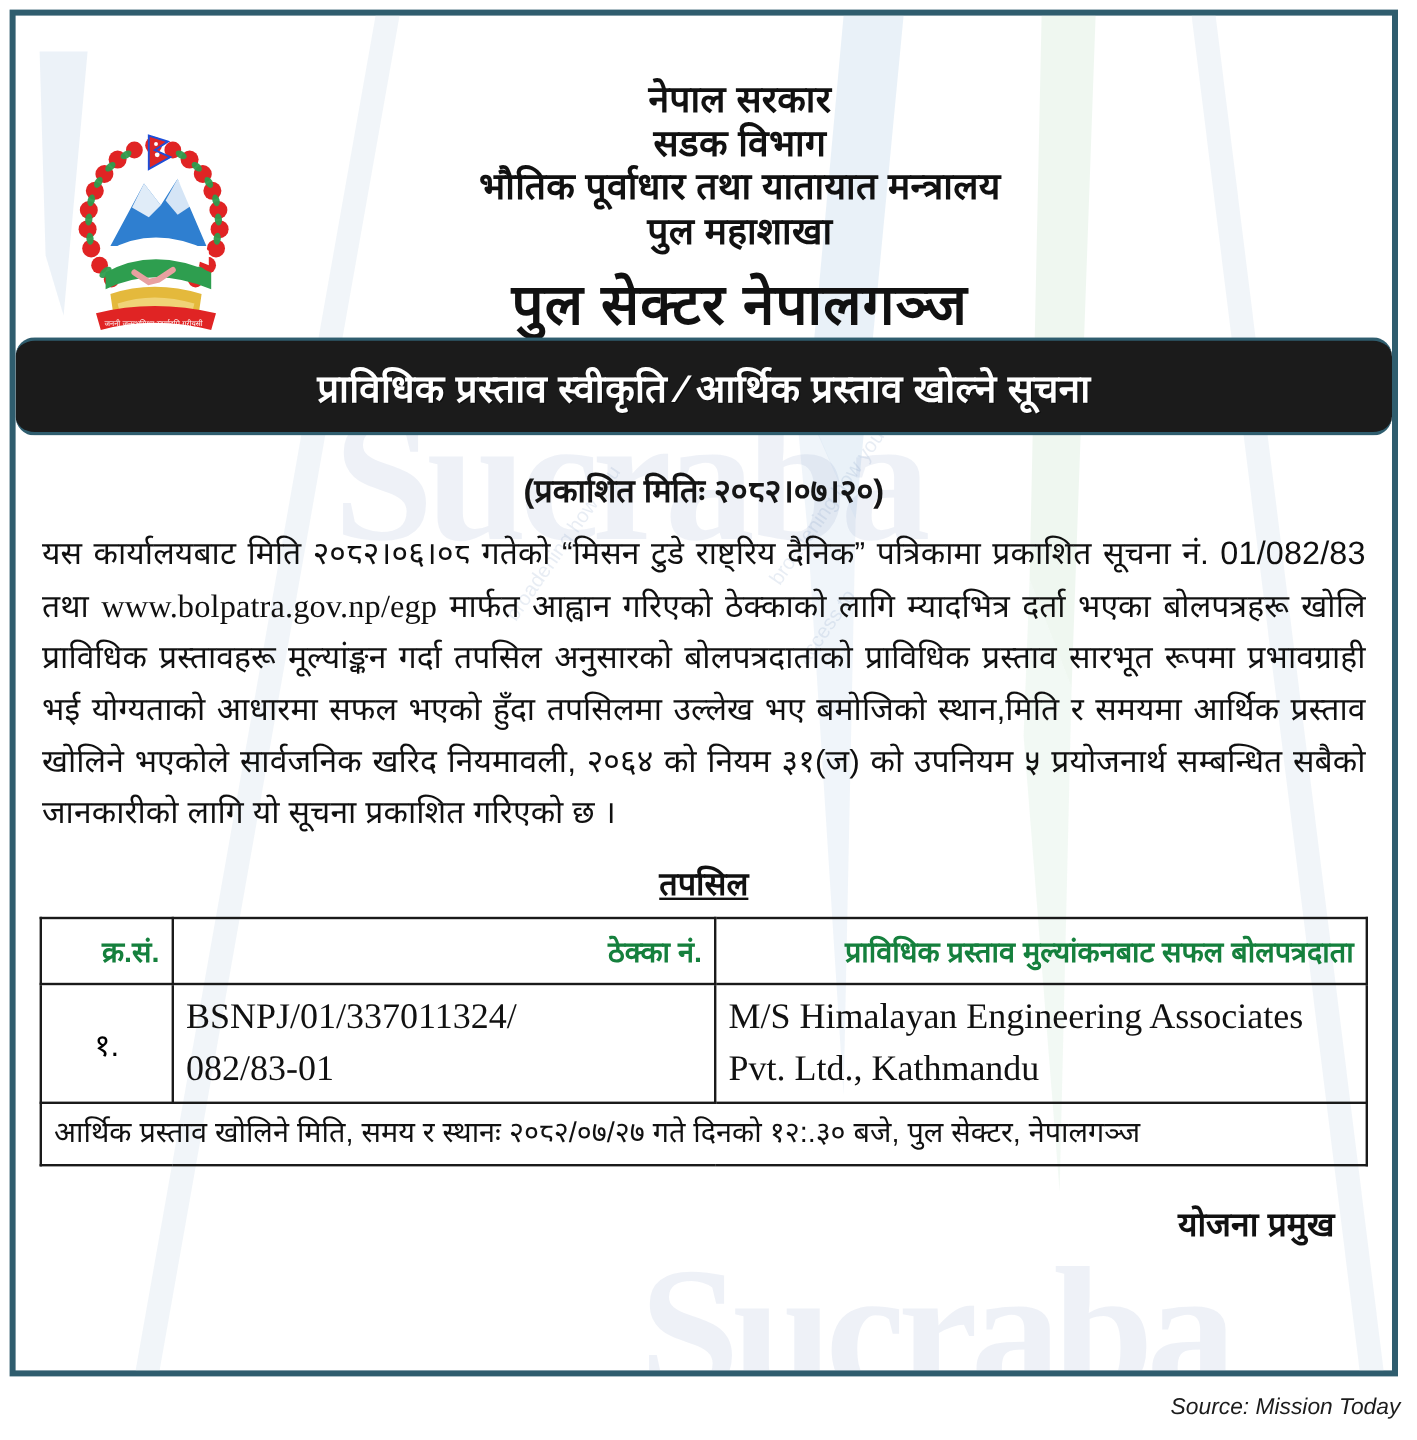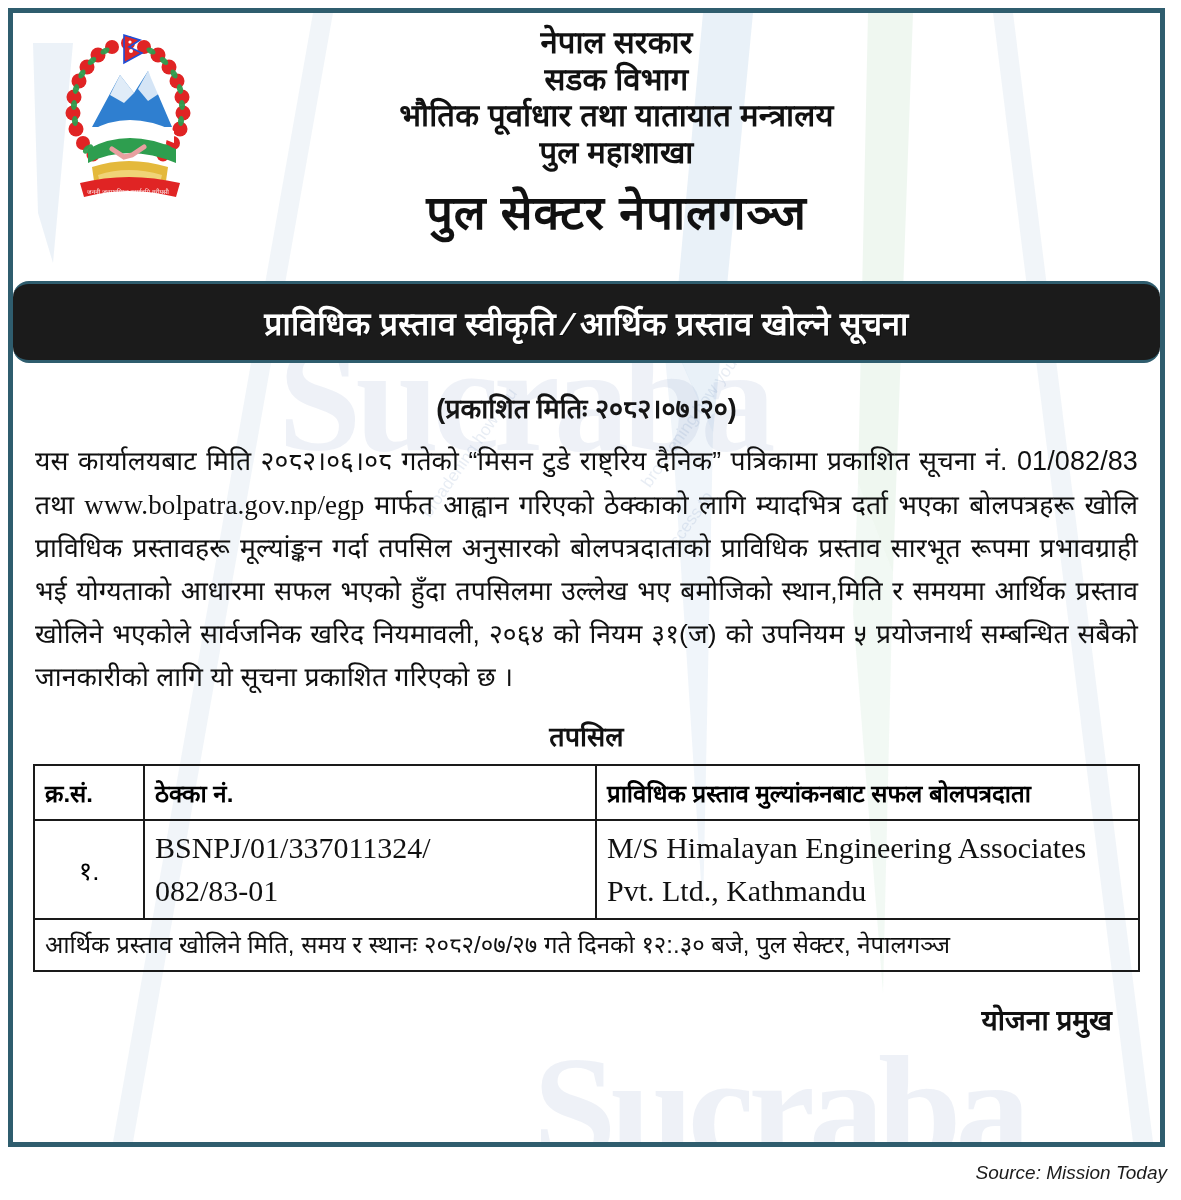--- a/index.html
+++ b/index.html
@@ -62,21 +62,21 @@
     position: absolute;
     pointer-events: none;
   }
 
   
   .header {
     position: relative;
     z-index: 2;
     height: 268px;
     display: flex;
-    align-items: flex-start;
+    align-items: flex-end;
     padding-top: 4px;
     box-sizing: border-box;
   }
   .emblem-wrap {
     width: 230px;
     display: flex;
     justify-content: center;
     padding-top: 14px;
   }
   .emblem { width: 132px; height: 172px; display: block; }
@@ -155,20 +155,21 @@
   }
 
   .tapsil {
     text-align: center;
     font-family: "Liberation Sans", "DejaVu Sans", sans-serif;
     font-size: 27px;
     font-weight: 700;
     color: #111111;
     margin-top: 18px;
     margin-bottom: 10px;
+    text-decoration: underline;
   }
 
   
   table.tapsil-table {
     width: 1107px;
     margin: 0 auto;
     border-collapse: collapse;
     table-layout: fixed;
     background: transparent;
   }
@@ -180,22 +181,22 @@
     font-weight: 400;
   }
   .col-sn  { width: 88px;  text-align: center; }
   .col-cno { width: 430px; margin-top: 22px; }
   .col-bid { width: auto; }
 
   .th-txt {
     font-family: "Liberation Sans", "DejaVu Sans", sans-serif;
     font-size: 24px;
     font-weight: 700;
-    color: #000000;
-    text-align: left;
+    color: #15803d;
+    text-align: right;
     display: block;
     padding: 4px 0;
   }
   .cell-latin {
     font-family: "Liberation Serif", "DejaVu Serif", serif;
     font-size: 30px;
     color: #111111;
     line-height: 1.42;
   }
   .row-data td { height: 84px; }

